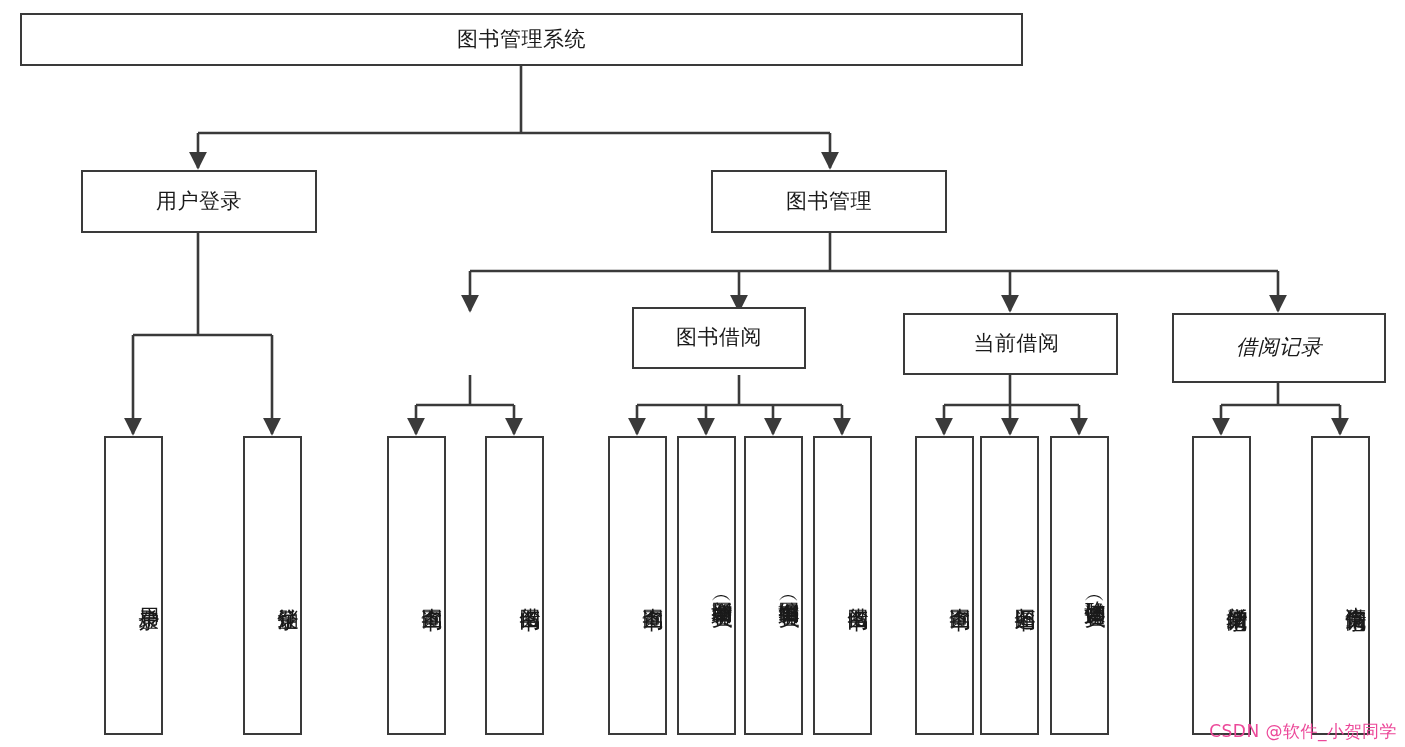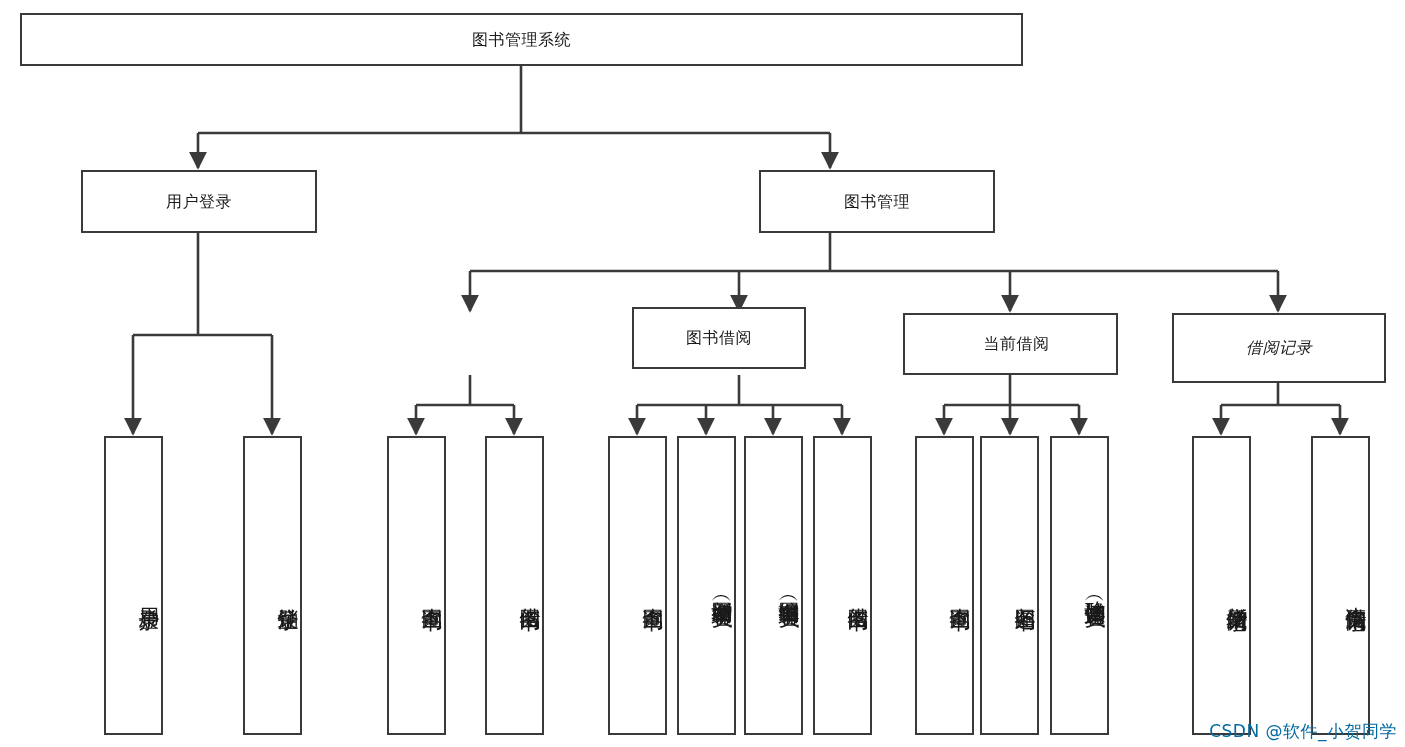--- a/index.html
+++ b/index.html
@@ -29,21 +29,21 @@
     position: absolute;
     box-sizing: border-box;
     background: #ffffff;
     border: 2px solid #3a3a3a;
     display: flex;
     align-items: center;
     justify-content: center;
     color: #1a1a1a;
   }
   .node.h {
-    font-size: 16px;
+    font-size: 21px;
     line-height: 1.1;
     letter-spacing: 0.5px;
   }
   .node.v {
     writing-mode: vertical-rl;
     text-orientation: upright;
     font-size: 21px;
     line-height: 1.22;
     letter-spacing: 1px;
     align-items: flex-start;
@@ -58,21 +58,21 @@
     white-space: pre;
   }
   .node.v .label {
     text-align: left;
   }
   #watermark {
     position: absolute;
     right: 8px;
     bottom: 4px;
     font-size: 17px;
-    color: #0369a1;
+    color: #ec4899;
     letter-spacing: 0.5px;
     white-space: nowrap;
   }
 </style>
 </head>
 <body>
 
 <div id="canvas">
 
   <svg id="wires" viewBox="0 0 1405 747" width="1405" height="747" xmlns="http://www.w3.org/2000/svg">
@@ -126,21 +126,21 @@
     </g>
   </svg>
 
   <div class="node h" style="left:20px; top:13px; width:1003px; height:53px;">
     <span class="label">图书管理系统</span>
   </div>
 
   <div class="node h" style="left:81px; top:170px; width:236px; height:63px;">
     <span class="label">用户登录</span>
   </div>
-  <div class="node h" style="left:711px; top:170px; width:236px; height:63px;margin-left:48px;">
+  <div class="node h" style="left:711px; top:170px; width:236px; height:63px;">
     <span class="label">图书管理</span>
   </div>
 
   <div class="node h" style="left:632px; top:307px; width:174px; height:62px;">
     <span class="label">图书借阅</span>
   </div>
   <div class="node h" style="left:903px; top:313px; width:215px; height:62px;padding-left:12px;">
     <span class="label">当前借阅</span>
   </div>
   <div class="node h" style="left:1172px; top:313px; width:214px; height:70px;font-style:italic;">

